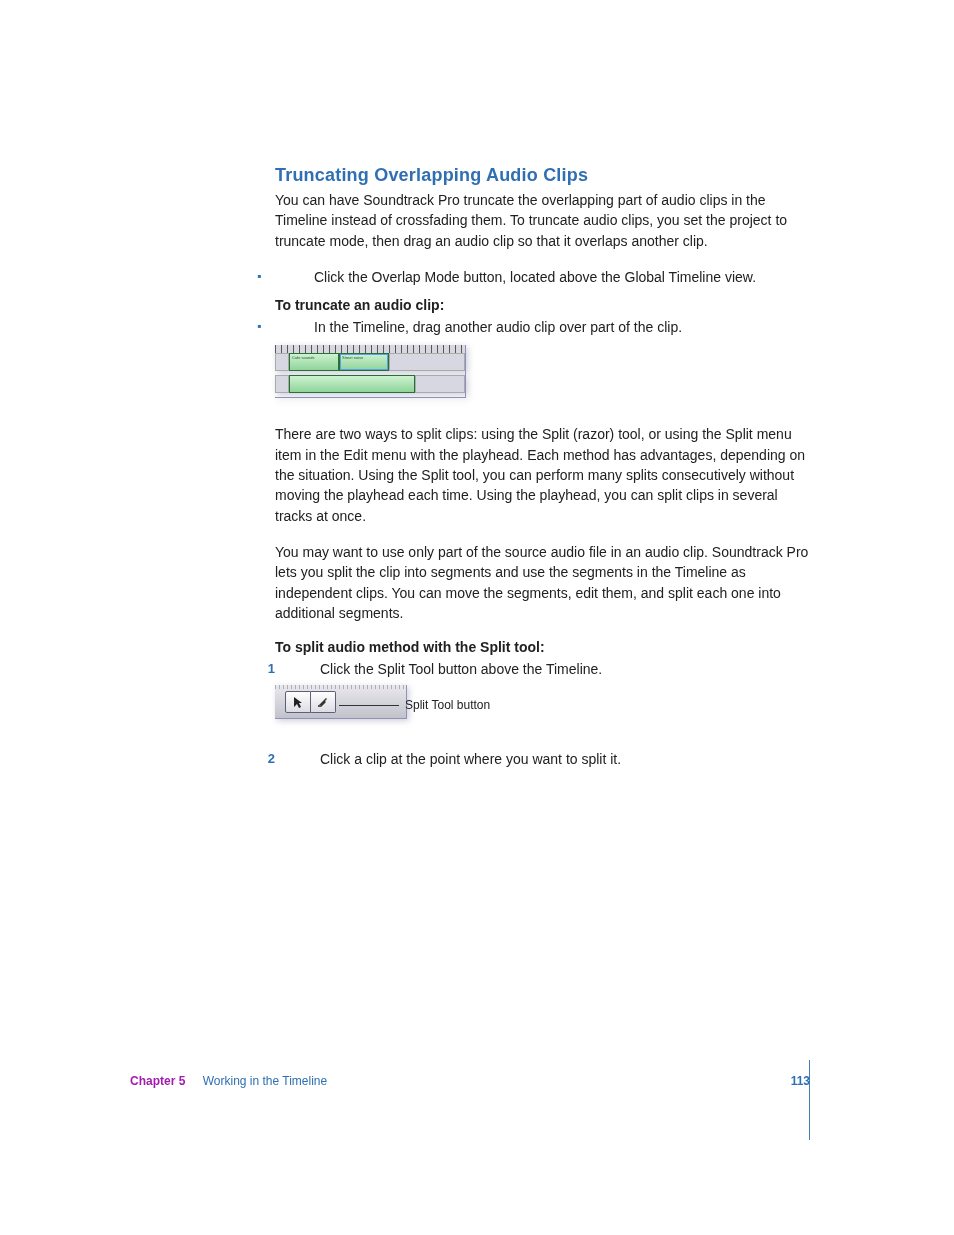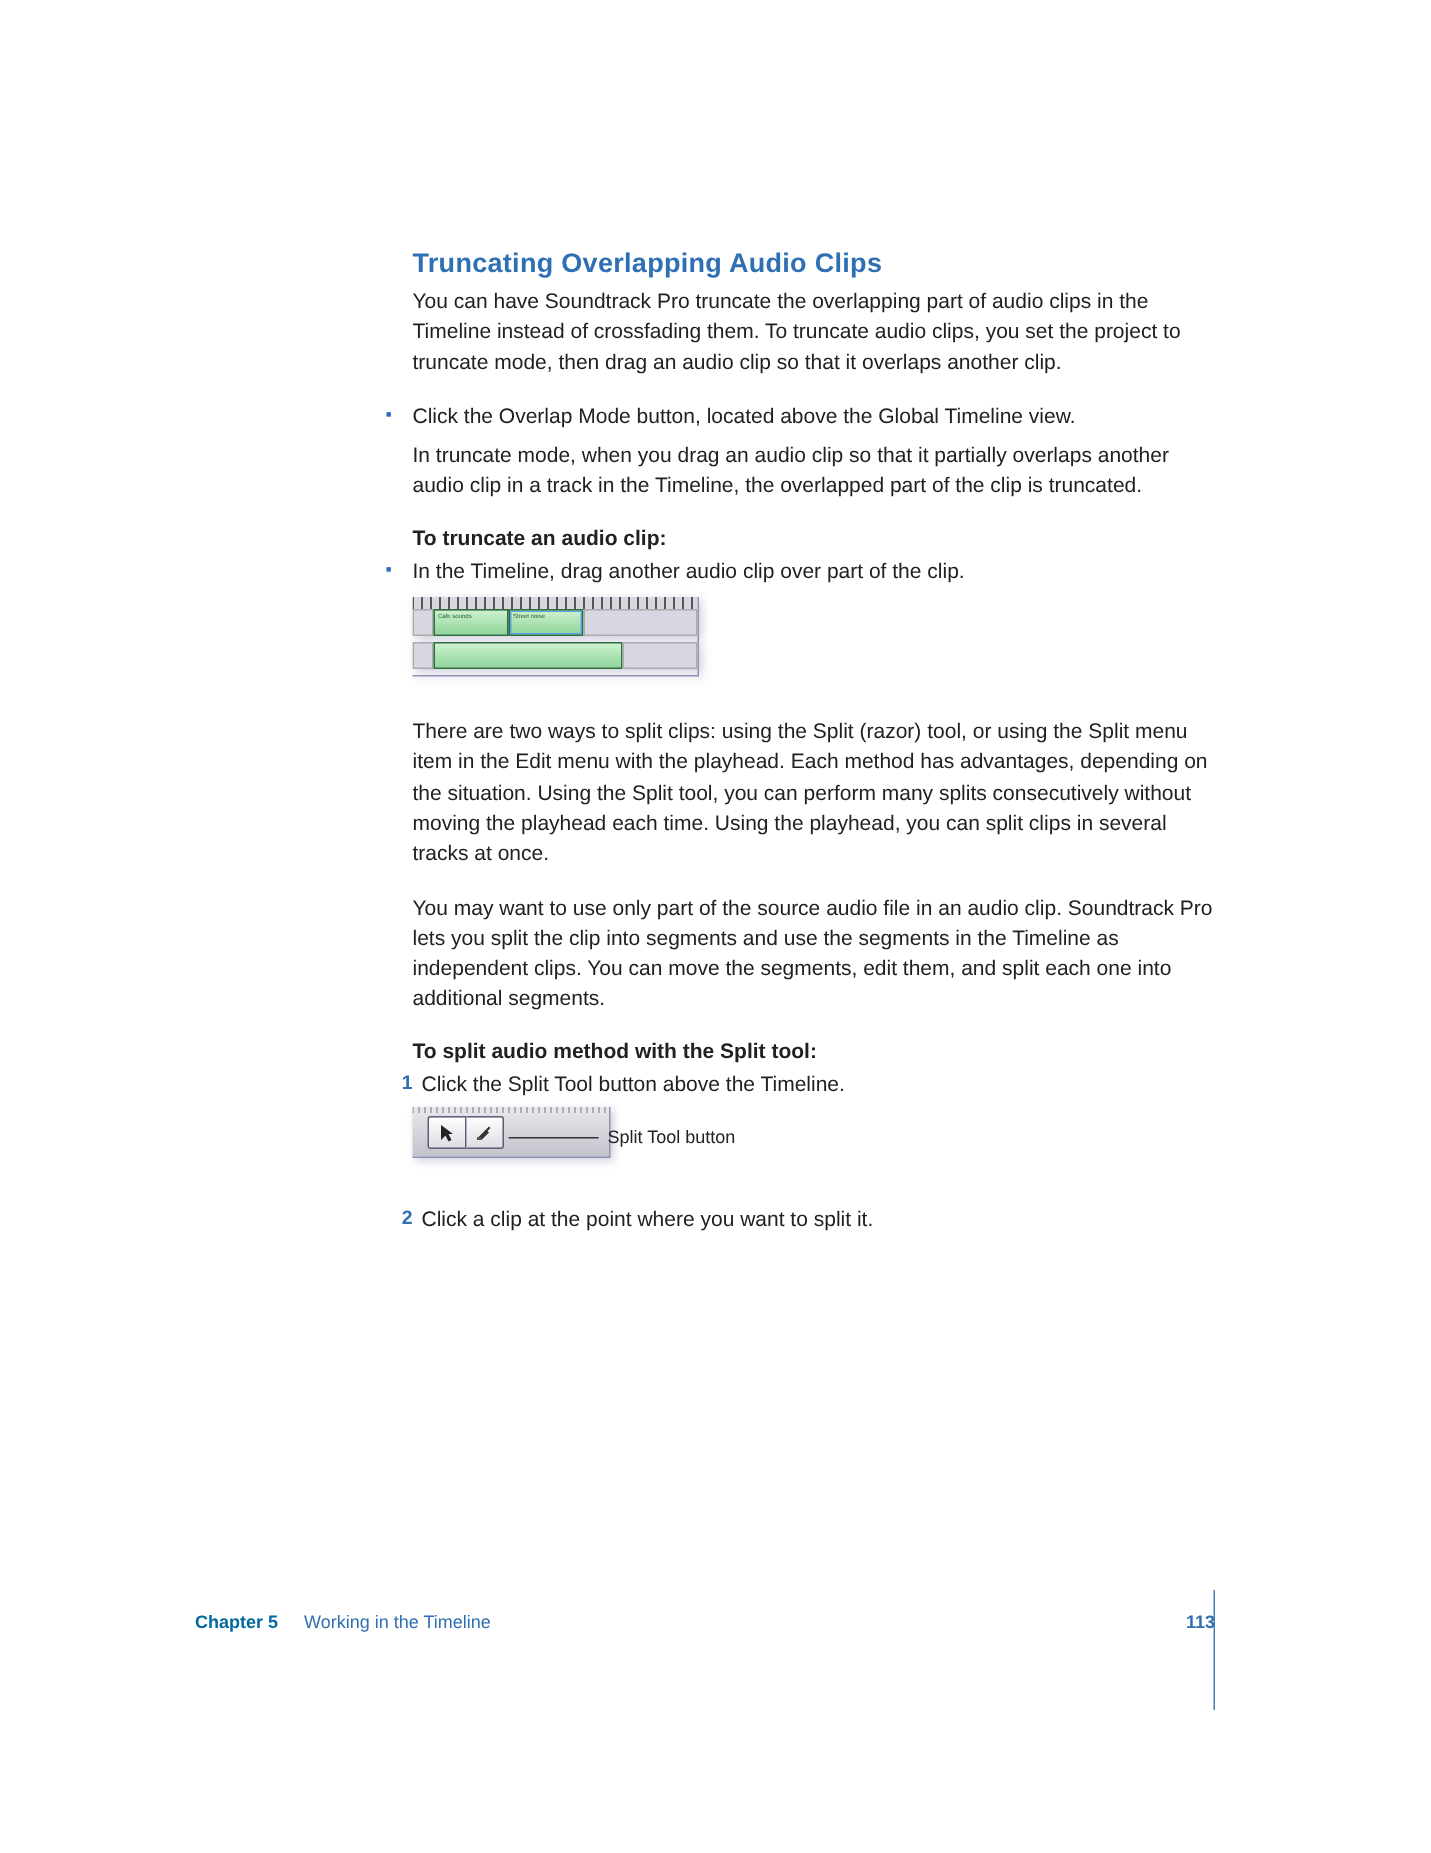--- a/index.html
+++ b/index.html
@@ -50,21 +50,21 @@
     margin-bottom: 6px;
   }
   .bullet-marker {
     flex: 0 0 18px;
     margin-left: -18px;
     color: #2f6fb3;
     font-size: 12px;
     line-height: 1.6;
     text-align: left;
   }
-  .bullet-text { flex: 1; }
+  .bullet-text { flex: 1; margin-left: 39px; }
   .step-num {
     flex: 0 0 18px;
     margin-left: -18px;
     color: #2f6fb3;
     font-weight: 700;
     font-size: 13px;
     text-align: right;
     padding-right: 6px;
     line-height: 1.5;
   }
@@ -171,37 +171,36 @@
   .footer {
     position: absolute;
     left: 130px;
     right: 112px;
     top: 1074px;
     font-size: 12px;
     display: flex;
     justify-content: space-between;
   }
   .footer-left { }
-  .footer-left .chap { font-weight: 700; color: #0369a1; }
+  .footer-left .chap { font-weight: 700; color: #a21caf; }
   .footer-left .title { color: #2f6fb3; margin-left: 14px; }
   .footer-right { color: #2f6fb3; font-weight: 600; }
 </style>
 </head>
 <body>
 
 <div class="page">
 
   <h2>Truncating Overlapping Audio Clips</h2>
   <p>You can have Soundtrack Pro truncate the overlapping part of audio clips in the Timeline instead of crossfading them. To truncate audio clips, you set the project to truncate mode, then drag an audio clip so that it overlaps another clip.</p>
 
   <div class="bullet-row">
     <span class="bullet-marker">▪</span>
     <span class="bullet-text">Click the Overlap Mode button, located above the Global Timeline view.</span>
   </div>
-  <p class="continuation">In truncate mode, when you drag an audio clip so that it partially overlaps another audio clip in a track in the Timeline, the overlapped part of the clip is truncated.</p>
 
   <div class="bold-lead">To truncate an audio clip:</div>
   <div class="bullet-row">
     <span class="bullet-marker">▪</span>
     <span class="bullet-text">In the Timeline, drag another audio clip over part of the clip.</span>
   </div>
 
   <div class="fig1">
     <div class="ruler"></div>
     <div class="track top">

